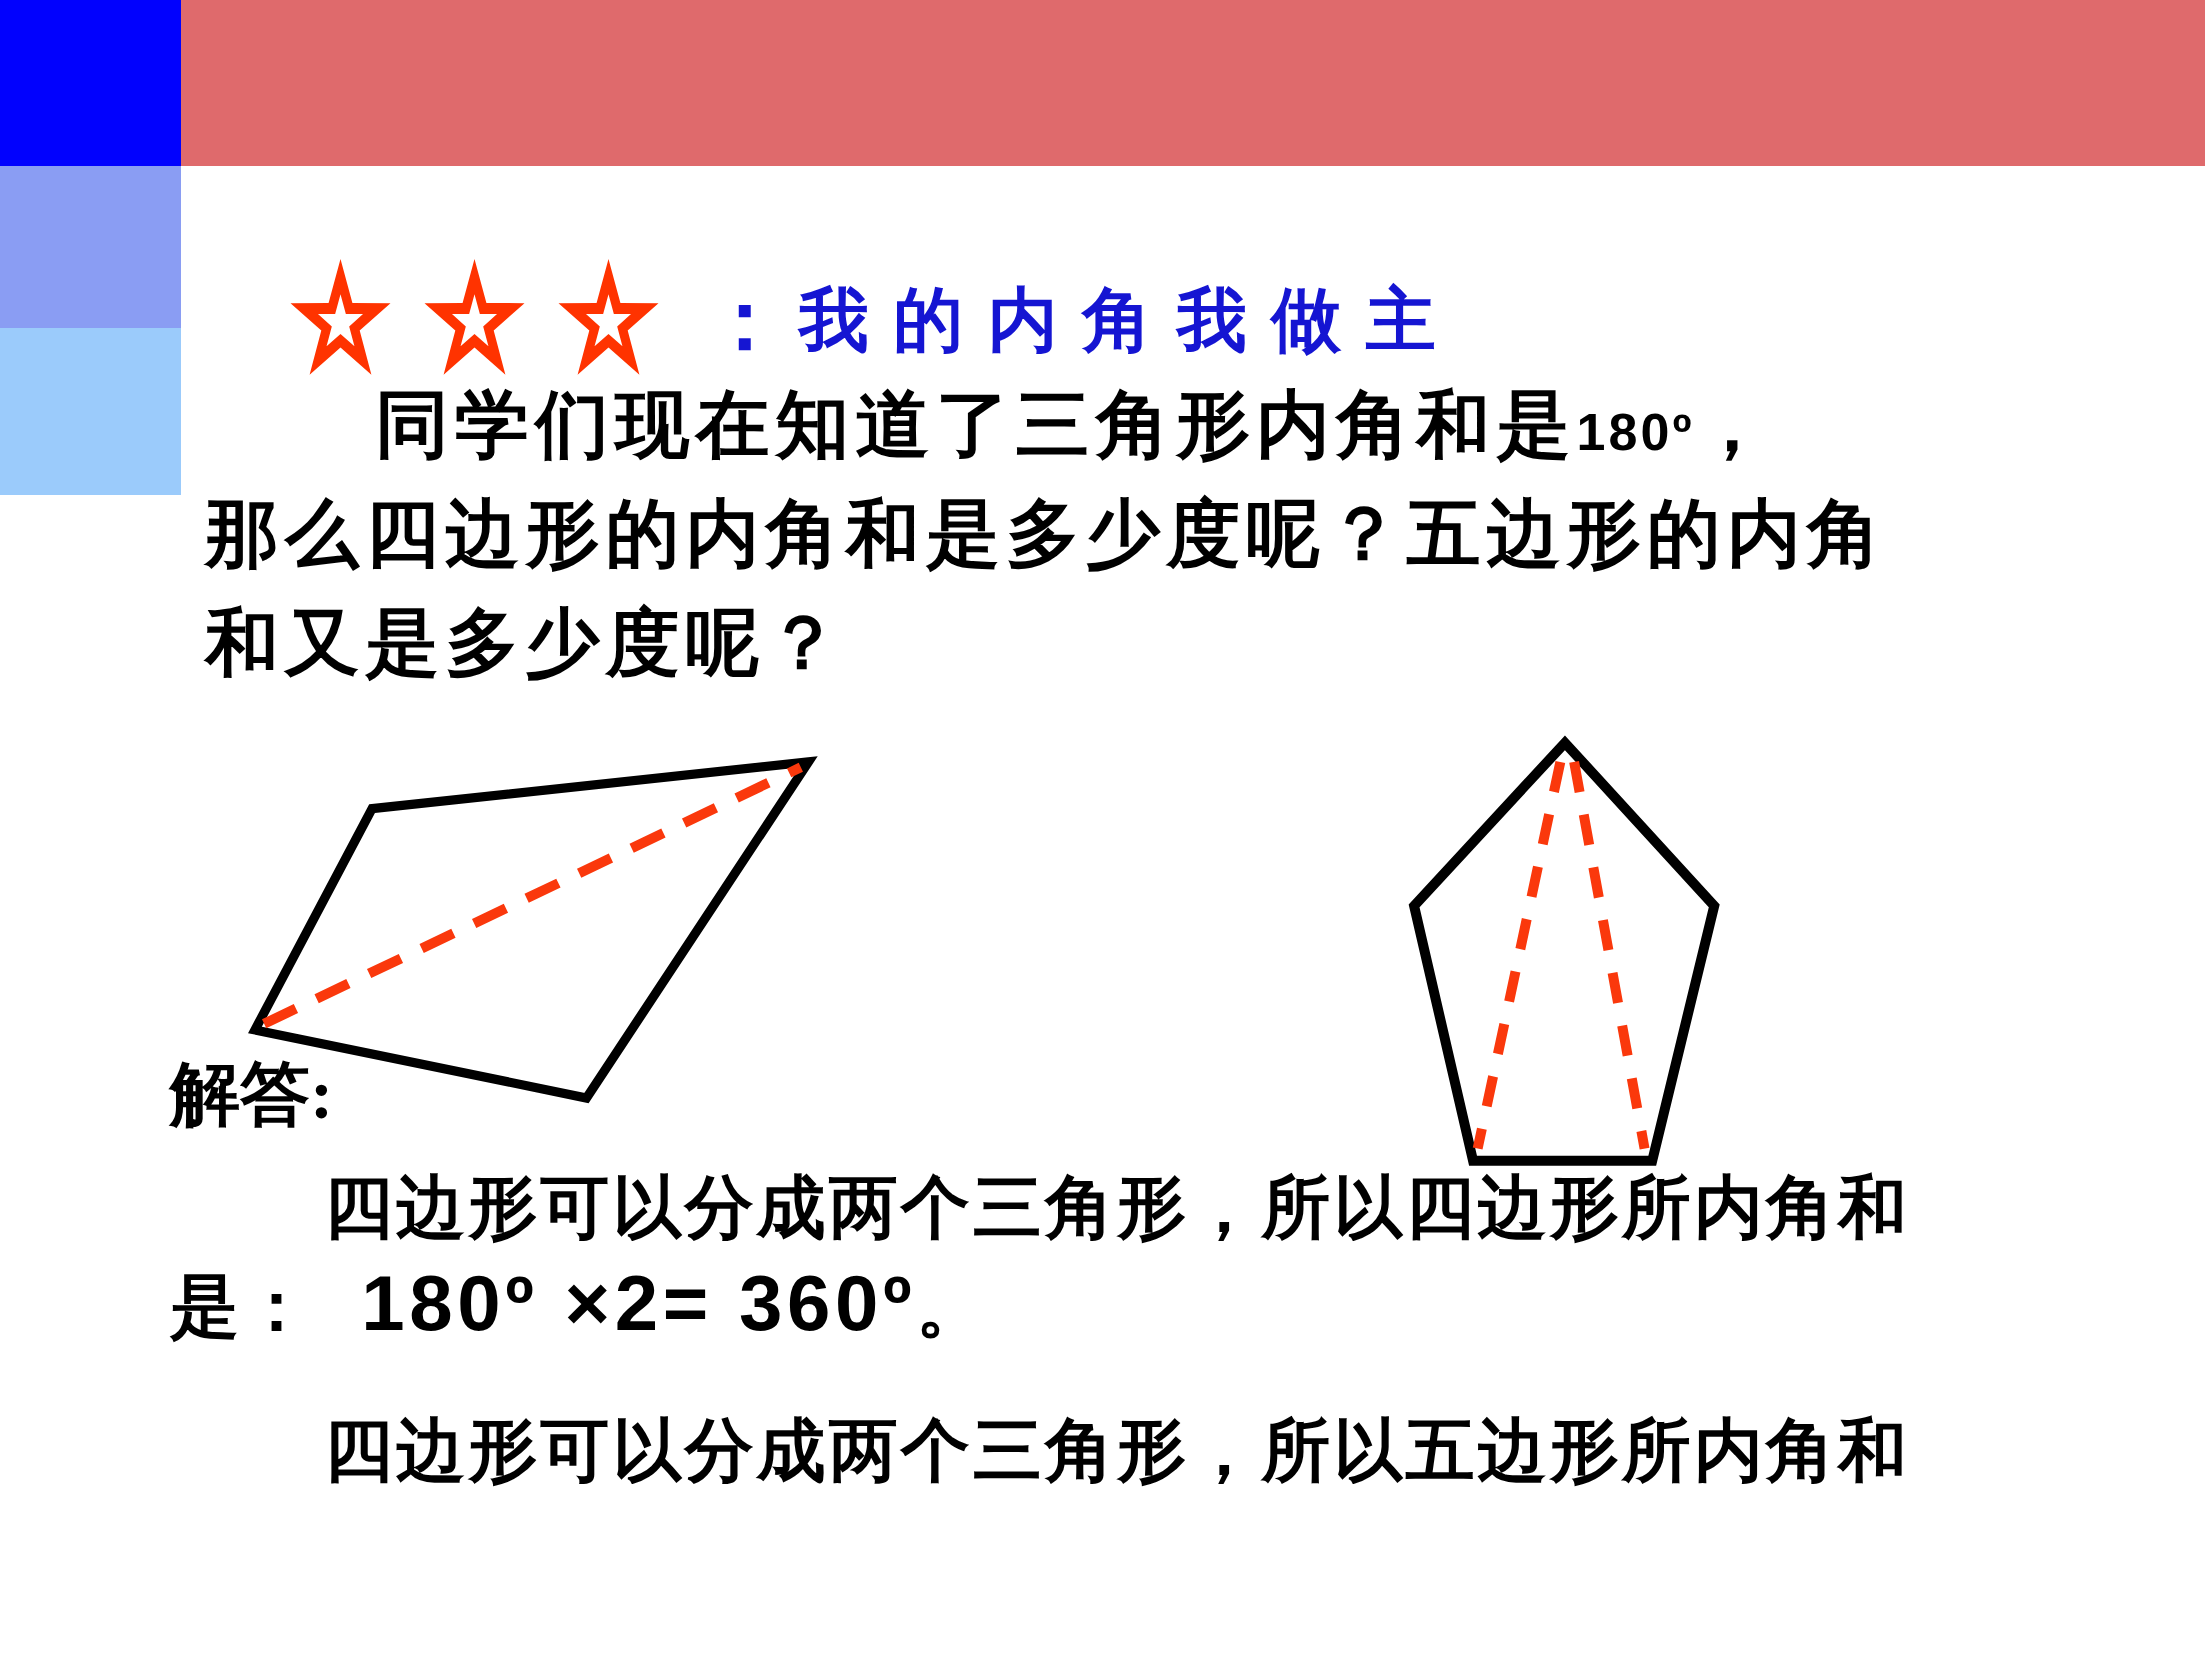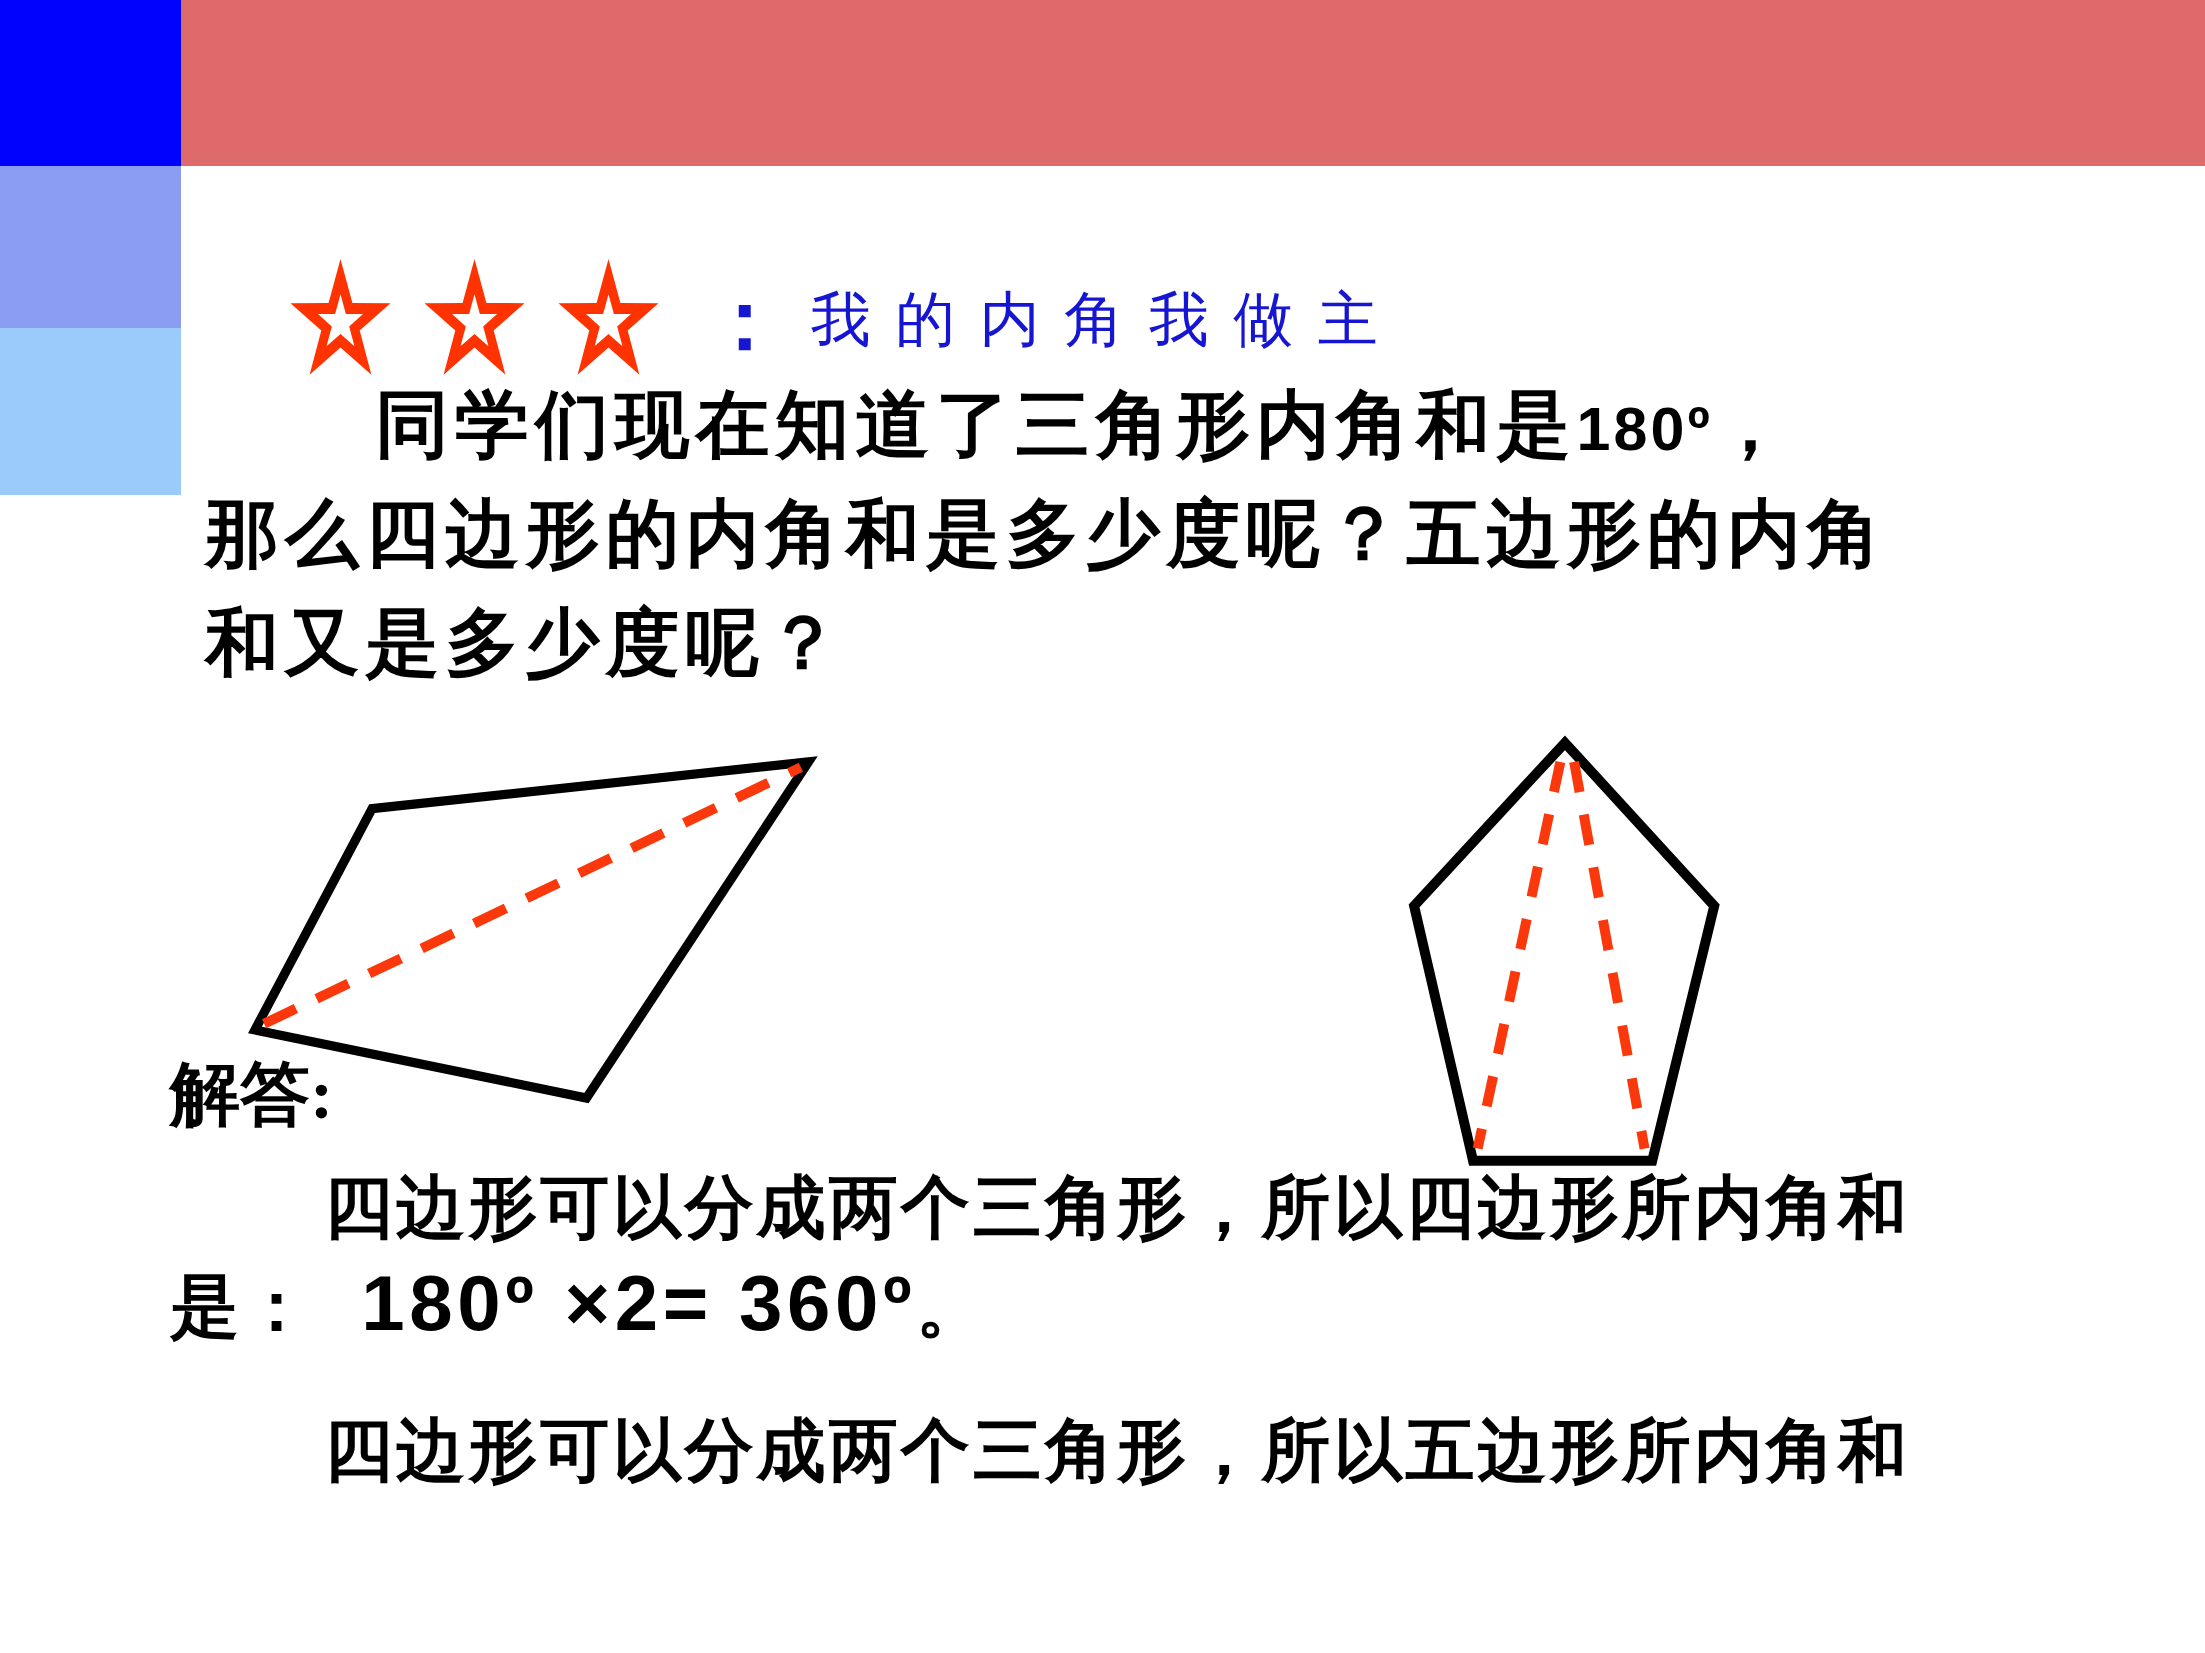--- a/index.html
+++ b/index.html
@@ -12,27 +12,27 @@
   .sq{position:absolute;left:0;width:181px;}
   .sq-blue{top:0;height:166px;background:var(--square_blue,#0101fe);}
   .sq-med{top:166px;height:162px;background:var(--square_medium_blue,#8a9df3);}
   .sq-light{top:328px;height:167px;background:var(--square_light_blue,#9bcbfb);}
   
   .title-row{position:absolute;left:290px;top:259px;height:123px;display:flex;align-items:center;}
   .star{width:101px;height:123px;margin-right:33px;display:block;}
   .star-outer{fill:var(--star_red,#ff3300);}
   .star-inner{fill:#ffffff;}
   .title-colon{font-size:84px;font-weight:700;color:var(--title_blue,#1515d2);margin-left:10.7px;line-height:123px;}
-  .title-text{font-size:60px;font-weight:400;color:var(--title_blue,#1515d2);letter-spacing:24.5px;margin-left:24px;line-height:123px;white-space:nowrap;}
+  .title-text{font-size:70px;font-weight:700;color:var(--title_blue,#1515d2);letter-spacing:24.5px;margin-left:12px;line-height:123px;white-space:nowrap;}
   
   .q-line{position:absolute;font-size:74px;font-weight:700;letter-spacing:6.1px;line-height:80px;white-space:nowrap;}
   .q1{left:375px;top:385px;}
   .q2{left:205px;top:494px;}
   .q3{left:205px;top:603px;}
-  .num{font-family:"Liberation Sans","DejaVu Sans",sans-serif;font-weight:700;font-size:61px;letter-spacing:3.1px;}
+  .num{font-family:"Liberation Sans","DejaVu Sans",sans-serif;font-weight:700;font-size:52px;letter-spacing:3.1px;}
   
   .shapes{position:absolute;left:0;top:0;width:2205px;height:1654px;pointer-events:none;}
   .poly{fill:none;stroke:#000000;stroke-width:12;stroke-linejoin:miter;}
   .poly-pent{stroke-width:13;}
   .dash{fill:none;stroke:var(--dash_red,#fa380c);stroke-width:13;stroke-linecap:butt;}
   
   .answer-label{position:absolute;left:170px;top:1061px;font-size:70px;font-weight:700;line-height:67px;}
   .a-line{position:absolute;font-size:69px;font-weight:700;letter-spacing:3.1px;line-height:77px;white-space:nowrap;}
   .a1l1{left:324px;top:1170px;}
   .a1l2{left:170px;top:1265px;}

